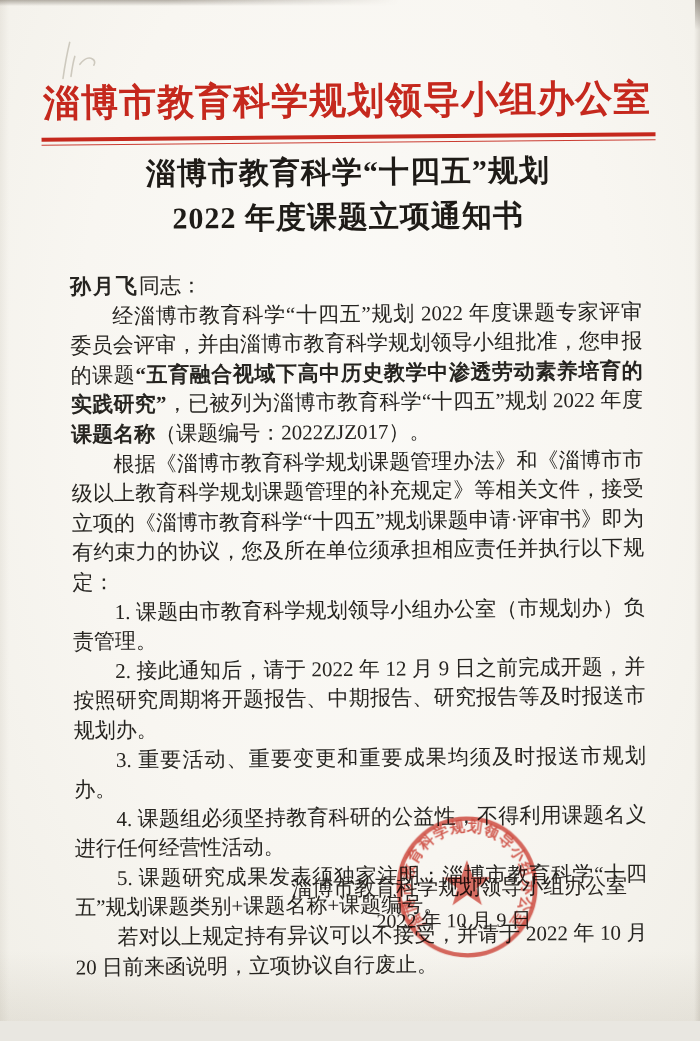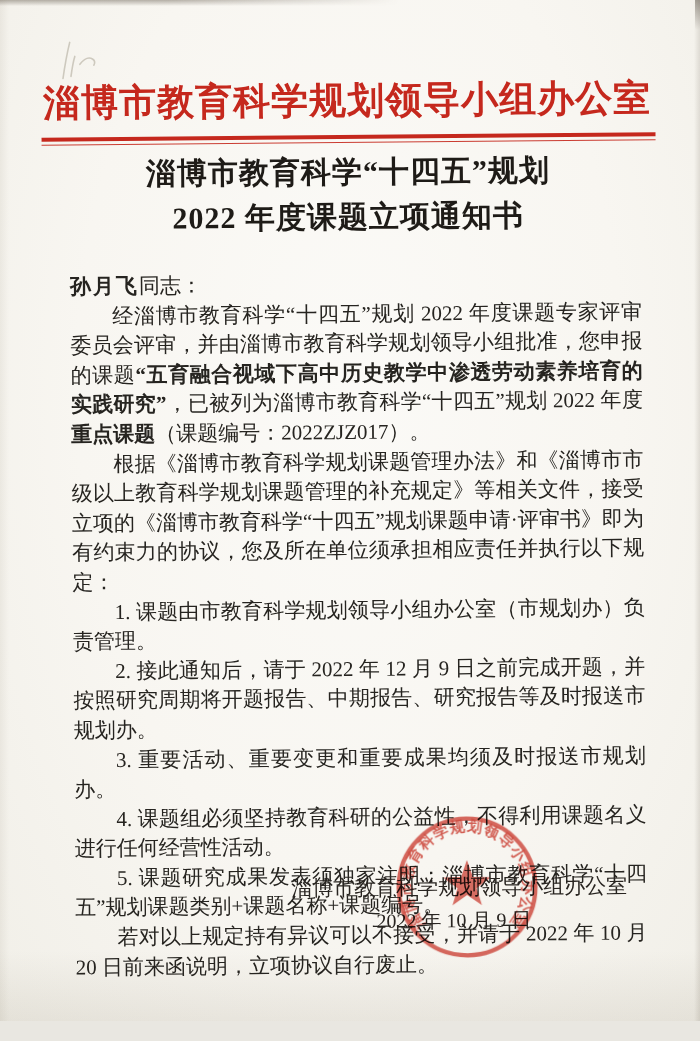--- a/index.html
+++ b/index.html
@@ -67,21 +67,21 @@
     </div>
 
     <div class="doc-title">
       <div>淄博市教育科学“十四五”规划</div>
       <div>2022 年度课题立项通知书</div>
     </div>
 
     <div class="body-block">
       <p class="salutation" style="text-indent:0;"><b>孙月飞</b><span>同志：</span></p>
       <div id="paragraphs">
-          <p><span>经淄博市教育科学“十四五”规划 2022 年度课题专家评审委员会评审，并由淄博市教育科学规划领导小组批准，您申报的课题</span><b>“五育融合视域下高中历史教学中渗透劳动素养培育的实践研究”</b><span>，已被列为淄博市教育科学“十四五”规划 2022 年度</span><b>重点课题</b><span>（课题编号：2022ZJZ017）。</span></p>
+          <p><span>经淄博市教育科学“十四五”规划 2022 年度课题专家评审委员会评审，并由淄博市教育科学规划领导小组批准，您申报的课题</span><b>“五育融合视域下高中历史教学中渗透劳动素养培育的实践研究”</b><span>，已被列为淄博市教育科学“十四五”规划 2022 年度</span><b>课题名称</b><span>（课题编号：2022ZJZ017）。</span></p>
           <p><span>根据《淄博市教育科学规划课题管理办法》和《淄博市市级以上教育科学规划课题管理的补充规定》等相关文件，接受立项的《淄博市教育科学“十四五”规划课题申请·评审书》即为有约束力的协议，您及所在单位须承担相应责任并执行以下规定：</span></p>
           <p><span>1. 课题由市教育科学规划领导小组办公室（市规划办）负责管理。</span></p>
           <p><span>2. 接此通知后，请于 2022 年 12 月 9 日之前完成开题，并按照研究周期将开题报告、中期报告、研究报告等及时报送市规划办。</span></p>
           <p><span>3. 重要活动、重要变更和重要成果均须及时报送市规划办。</span></p>
           <p><span>4. 课题组必须坚持教育科研的公益性，不得利用课题名义进行任何经营性活动。</span></p>
           <p><span>5. 课题研究成果发表须独家注明：淄博市教育科学“十四五”规划课题类别+课题名称+课题编号。</span></p>
           <p><span>若对以上规定持有异议可以不接受，并请于 2022 年 10 月 20 日前来函说明，立项协议自行废止。</span></p>
         </div>
     </div>
 

